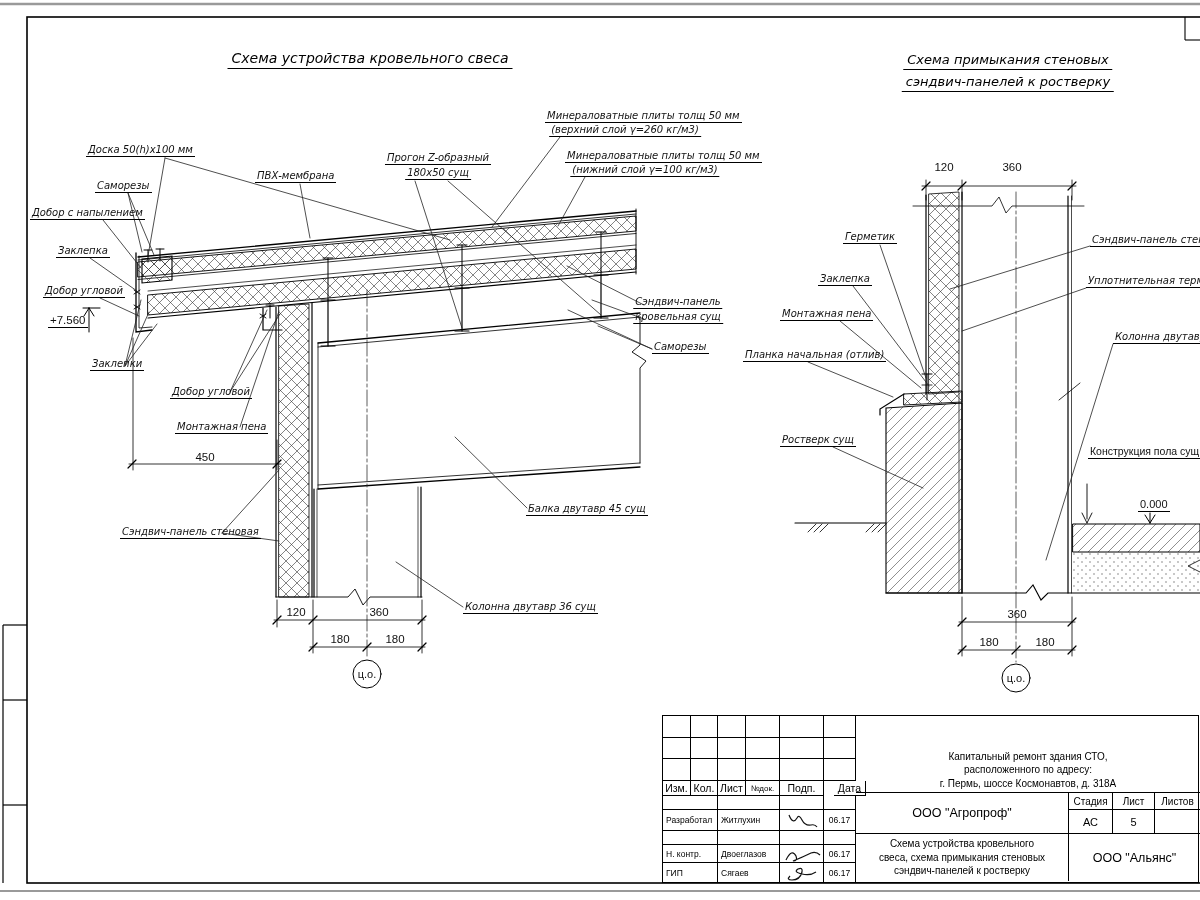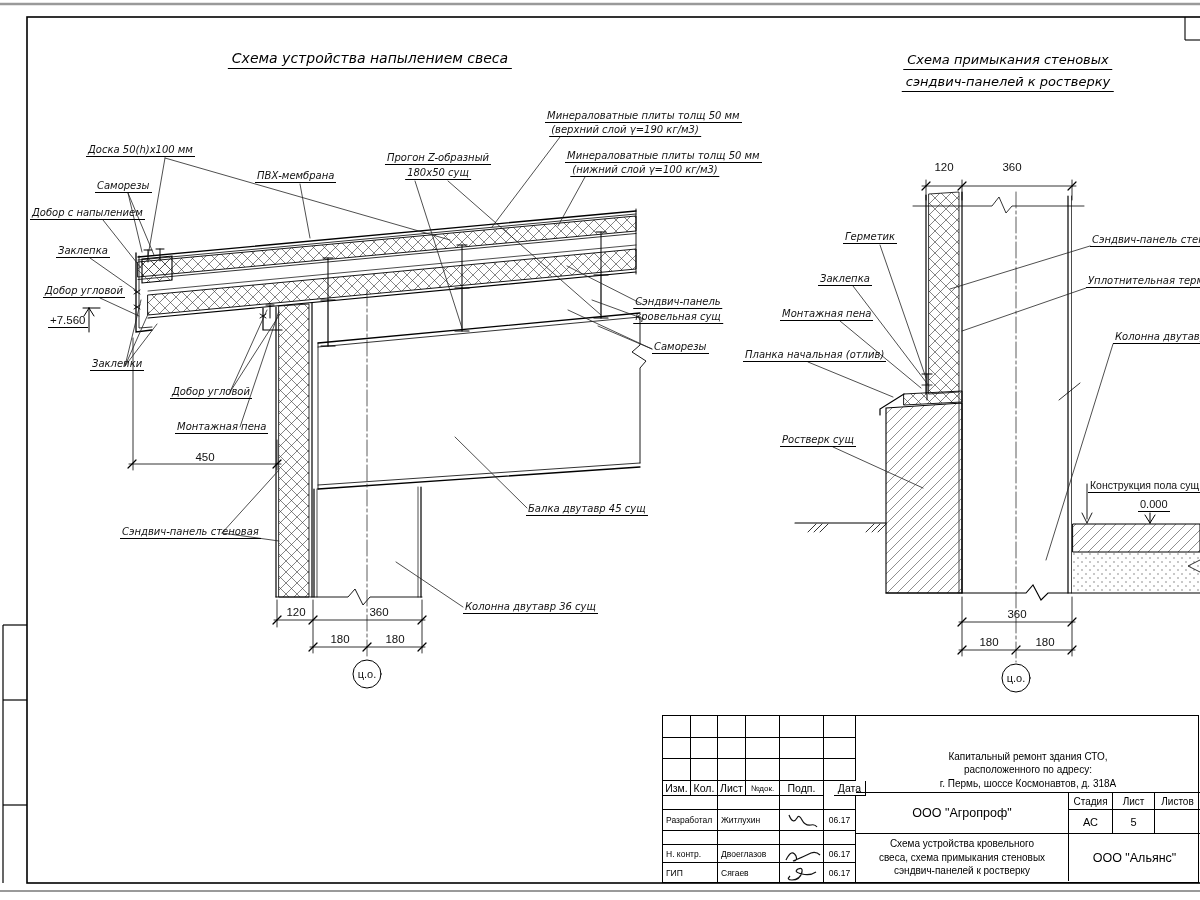--- a/index.html
+++ b/index.html
@@ -281,30 +281,30 @@
       <line x1="853" y1="286" x2="929" y2="386"></line>
       <line x1="1086" y1="288" x2="962" y2="331"></line>
       <line x1="840" y1="321" x2="921" y2="388"></line>
       <line x1="1113" y1="344" x2="1046" y2="560"></line>
       <line x1="808" y1="362" x2="893" y2="397"></line>
       <line x1="833" y1="447" x2="923" y2="488"></line>
     </g>
   </g>
 </svg>
 
-<div class="stitle" style="left:370px; top:50px;">Схема устройства напылением свеса</div>
+<div class="stitle" style="left:370px; top:50px;">Схема устройства кровельного свеса</div>
 
 <div class="lbl" style="left:86px;  top:144px;">Доска 50(h)х100 мм</div>
 <div class="lbl" style="left:95px;  top:180px;">Саморезы</div>
 <div class="lbl" style="left:30px;  top:207px;">Добор с напылением</div>
 <div class="lbl" style="left:255px; top:170px;">ПВХ-мембрана</div>
 <div class="lbl ctr" style="left:438px; top:152px;">Прогон Z-образный</div>
 <div class="lbl ctr" style="left:438px; top:167px;">180х50 сущ</div>
 <div class="lbl" style="left:545px; top:110px;">Минераловатные плиты толщ 50 мм</div>
-<div class="lbl ctr" style="left:625px; top:124px;">(верхний слой γ=190 кг/м3)</div>
+<div class="lbl ctr" style="left:625px; top:124px;">(верхний слой γ=260 кг/м3)</div>
 <div class="lbl" style="left:565px; top:150px;">Минераловатные плиты толщ 50 мм</div>
 <div class="lbl ctr" style="left:645px; top:164px;">(нижний слой γ=100 кг/м3)</div>
 <div class="lbl" style="left:56px;  top:245px;">Заклепка</div>
 <div class="lbl" style="left:43px;  top:285px;">Добор угловой</div>
 <div class="lbl upright" style="left:48px; top:315px; font-size:11.5px;">+7.560</div>
 <div class="lbl" style="left:90px;  top:358px;">Заклепки</div>
 <div class="lbl" style="left:170px; top:386px;">Добор угловой</div>
 <div class="lbl" style="left:175px; top:421px;">Монтажная пена</div>
 <div class="lbl ctr" style="left:678px; top:296px;">Сэндвич-панель</div>
 <div class="lbl ctr" style="left:678px; top:311px;">кровельная сущ</div>
@@ -324,21 +324,21 @@
 <div class="stitle small" style="left:1008px; top:74px;">сэндвич-панелей к ростверку</div>
 
 <div class="lbl" style="left:843px;  top:231px;">Герметик</div>
 <div class="lbl" style="left:1090px; top:234px;">Сэндвич-панель стеновая</div>
 <div class="lbl" style="left:818px;  top:273px;">Заклепка</div>
 <div class="lbl" style="left:1086px; top:275px;">Уплотнительная термополоса</div>
 <div class="lbl" style="left:780px;  top:308px;">Монтажная пена</div>
 <div class="lbl" style="left:1113px; top:331px;">Колонна двутавр 36 сущ</div>
 <div class="lbl" style="left:743px;  top:349px;">Планка начальная (отлив)</div>
 <div class="lbl" style="left:780px;  top:434px;">Ростверк сущ</div>
-<div class="lbl upright" style="left:1088px; top:480px; font-size:10.5px;">Конструкция пола сущ</div>
+<div class="lbl upright" style="left:1088px; top:446px; font-size:10.5px;">Конструкция пола сущ</div>
 <div class="lbl upright" style="left:1138px; top:499px; font-size:11px;">0.000</div>
 
 <div class="dim" style="left:944px;  top:161px;">120</div>
 <div class="dim" style="left:1012px; top:161px;">360</div>
 <div class="dim" style="left:1017px; top:608px;">360</div>
 <div class="dim" style="left:989px;  top:636px;">180</div>
 <div class="dim" style="left:1045px; top:636px;">180</div>
 <div class="co-txt" style="left:1016px; top:678px;">ц.о.</div>
 
 <div id="tb">

